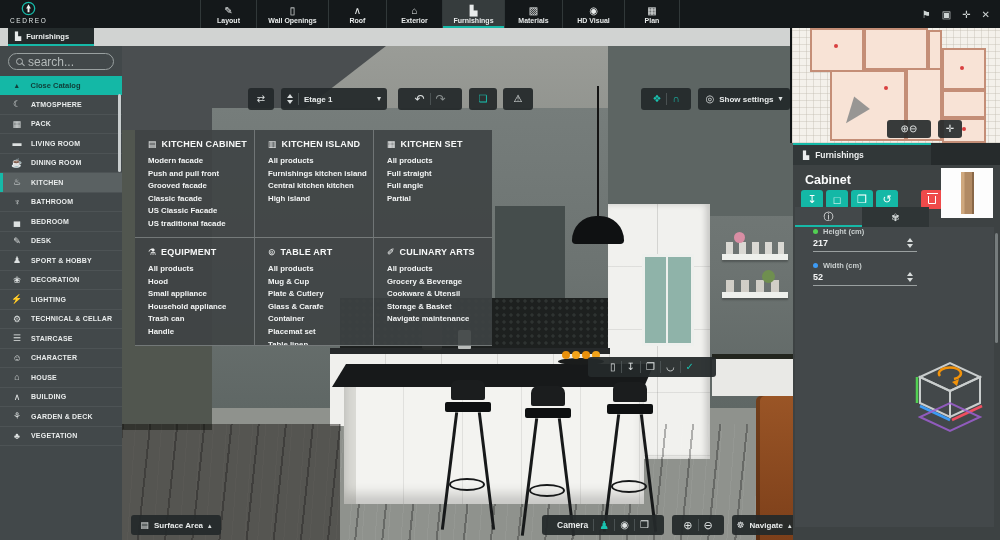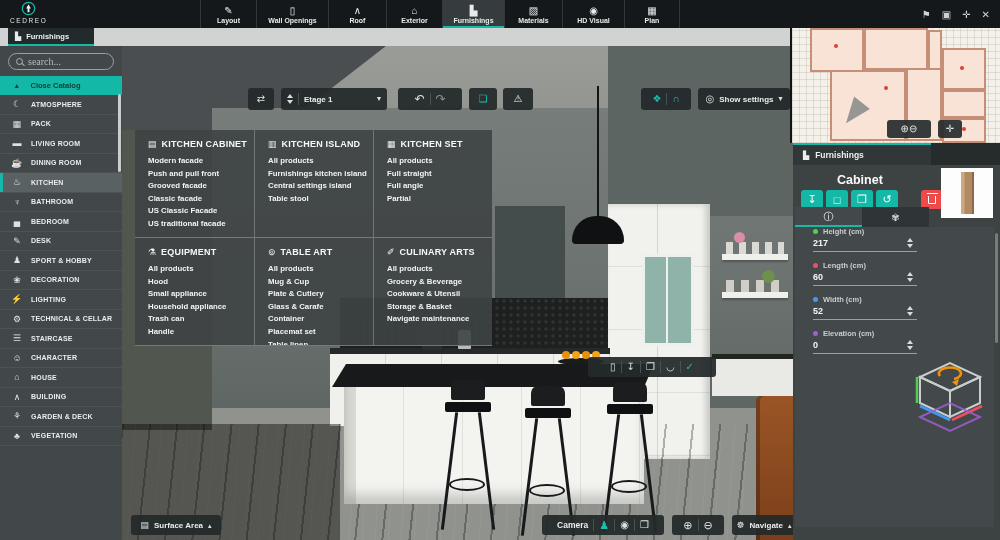--- a/index.html
+++ b/index.html
@@ -28,22 +28,22 @@
           border-bottom:2px solid #16b9a8;display:flex;align-items:center;gap:5px;padding-left:7px;cursor:pointer;}
   .cattab .ci{font-size:8px;color:#e8ebeb;}
   .cattab .cl{font-size:7.5px;font-weight:bold;color:#eef1f1;}
 
   
   .sidebar{position:absolute;left:0;top:46px;width:122px;height:494px;background:#42484a;z-index:30;}
   .search-wrap{position:relative;margin:7px 8px 6px 8px;height:17px;border:1px solid #99a0a0;border-radius:9px;
                display:flex;align-items:center;padding:0 7px;gap:5px;}
   .mag{width:7px;height:7px;border:1.3px solid #aeb4b4;border-radius:50%;position:relative;flex:0 0 auto;}
   .mag::after{content:'';position:absolute;width:4px;height:1.3px;background:#aeb4b4;right:-3px;bottom:-1px;transform:rotate(45deg);}
-  .search-input{background:transparent;border:none;outline:none;color:#d6dbdb;font-size:10px;width:80px;
-                font-family:Liberation Serif, serif;}
+  .search-input{background:transparent;border:none;outline:none;color:#d6dbdb;font-size:12px;width:80px;
+                font-family:Liberation Sans, sans-serif;}
   .search-input::placeholder{color:#b3b9b9;}
   .closecat{height:19px;background:#14b8a6;color:#10403a;display:flex;align-items:center;gap:12px;
             padding-left:15px;font-size:7.5px;font-weight:bold;cursor:pointer;}
   .closecat .cc-ch{font-size:7px;color:#10403a;}
   .cats{list-style:none;}
   .cat{height:19.5px;display:flex;align-items:center;gap:8px;padding-left:11px;cursor:pointer;
        border-bottom:1px solid #4d5355;}
   .cat .ic{width:12px;text-align:center;font-size:9px;color:#dde1e1;}
   .cat .lb{font-size:7px;font-weight:bold;letter-spacing:.2px;color:#e9ecec;white-space:nowrap;}
   .cat.active{background:#5a6162;box-shadow:inset 3px 0 0 #16b9a8;}
@@ -87,21 +87,21 @@
   .mm-chip{position:absolute;background:rgba(38,43,44,.92);border-radius:3px;height:18px;display:flex;
            align-items:center;justify-content:center;color:#e3e7e7;cursor:pointer;}
 
   
   .rpanel{position:absolute;left:793px;top:143px;width:207px;height:397px;background:#3d4243;z-index:34;}
   .rtabstrip{position:absolute;left:0;top:0;width:207px;height:22px;background:#262b2c;}
   .rtab{position:absolute;left:0;top:0;width:138px;height:22px;background:#31373 8;background:#313738;
         border-top:2px solid #16b9a8;display:flex;align-items:center;gap:6px;padding-left:10px;cursor:pointer;}
   .rtab .ci{font-size:8px;}
   .rtab .cl{font-size:8.5px;font-weight:bold;}
-  .rtitle{position:absolute;left:12px;top:30px;font-size:12.5px;font-weight:bold;color:#fafbfb;margin-left:32px;}
+  .rtitle{position:absolute;left:12px;top:30px;font-size:12.5px;font-weight:bold;color:#fafbfb;}
   .actbtn{position:absolute;top:47px;width:22px;height:19px;border-radius:3px;background:#14b8a6;color:#fff;
           display:flex;align-items:center;justify-content:center;font-size:11px;cursor:pointer;}
   .actbtn.danger{background:#ef4a4a;}
   .trash{width:8px;height:8px;border:1.2px solid #fff;border-top:none;border-radius:0 0 1.5px 1.5px;position:relative;}
   .trash::before{content:'';position:absolute;top:-3px;left:-2.5px;width:11px;height:1.4px;background:#fff;}
   .thumb{position:absolute;left:148px;top:25px;width:52px;height:50px;background:#fdfdfd;display:flex;
          align-items:center;justify-content:center;cursor:pointer;}
   .thumb-cab{width:13px;height:42px;background:#b18a64;box-shadow:inset 3.5px 0 0 #cfa87e, inset -2px 0 0 #8a6848;}
   .ptab{position:absolute;top:64px;width:67px;height:20px;display:flex;align-items:center;justify-content:center;
         font-size:10px;cursor:pointer;background:#2f3536;color:#cfd4d4;}
@@ -304,22 +304,22 @@
         <div class="mitem">US Classic Facade</div>
         <div class="mitem">US traditional facade</div>
       </div>
       <div class="msec vline">
         <div class="mtitle">
           <span class="mi-ic">▥</span>
           <span class="mi-tx">KITCHEN ISLAND</span>
           </div>
         <div class="mitem">All products</div>
         <div class="mitem">Furnishings kitchen island</div>
-        <div class="mitem">Central settings island</div>
-        <div class="mitem">Table stool</div>
+        <div class="mitem">Central kitchen kitchen</div>
+        <div class="mitem">High island</div>
       </div>
       <div class="msec vline">
         <div class="mtitle">
           <span class="mi-ic">▦</span>
           <span class="mi-tx">KITCHEN SET</span>
           </div>
         <div class="mitem">All products</div>
         <div class="mitem">Full straight</div>
         <div class="mitem">Full angle</div>
         <div class="mitem">Partial</div>
@@ -543,51 +543,25 @@
         <div class="dim-vrow">
             <span class="dim-value">217</span>
           <span class="stp">
               <i class="tri-up"></i>
               <i class="tri-dn"></i>
             </span>
           </div>
       </div>
       <div class="dim-field">
         <div class="dim-lrow">
-            <span class="dim-dot" style="background: rgb(239, 79, 96);"></span>
-          <span class="dim-label">Length (cm)</span>
-          </div>
-        <div class="dim-vrow">
-            <span class="dim-value">60</span>
-          <span class="stp">
-              <i class="tri-up"></i>
-              <i class="tri-dn"></i>
-            </span>
-          </div>
-      </div>
-      <div class="dim-field">
-        <div class="dim-lrow">
             <span class="dim-dot" style="background: rgb(61, 155, 245);"></span>
           <span class="dim-label">Width (cm)</span>
           </div>
         <div class="dim-vrow">
             <span class="dim-value">52</span>
-          <span class="stp">
-              <i class="tri-up"></i>
-              <i class="tri-dn"></i>
-            </span>
-          </div>
-      </div>
-      <div class="dim-field">
-        <div class="dim-lrow">
-            <span class="dim-dot" style="background: rgb(158, 95, 208);"></span>
-          <span class="dim-label">Elevation (cm)</span>
-          </div>
-        <div class="dim-vrow">
-            <span class="dim-value">0</span>
           <span class="stp">
               <i class="tri-up"></i>
               <i class="tri-dn"></i>
             </span>
           </div>
       </div>
 
       <div class="box-illus">
         <svg width="82" height="80" viewBox="0 0 82 80">
           <polygon points="11,22 41,8 71,22 41,36" fill="none" stroke="#c9cdcd" stroke-width="2"></polygon>

